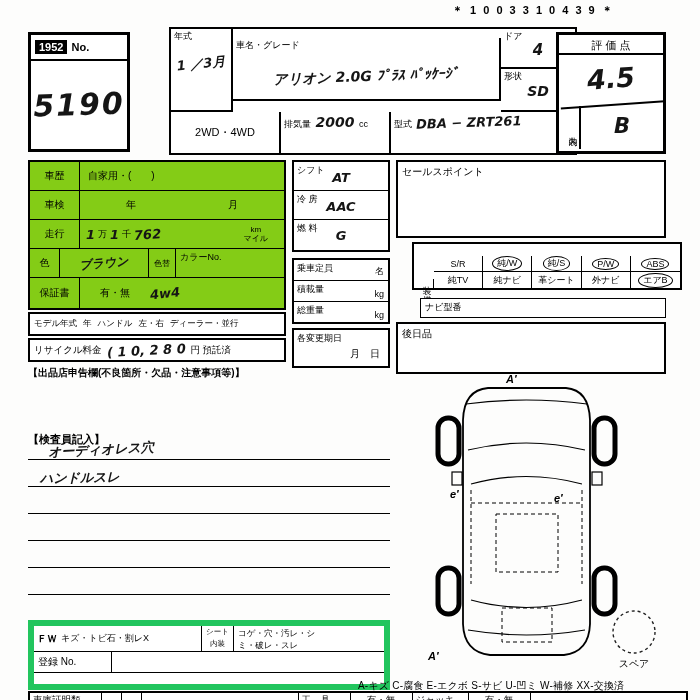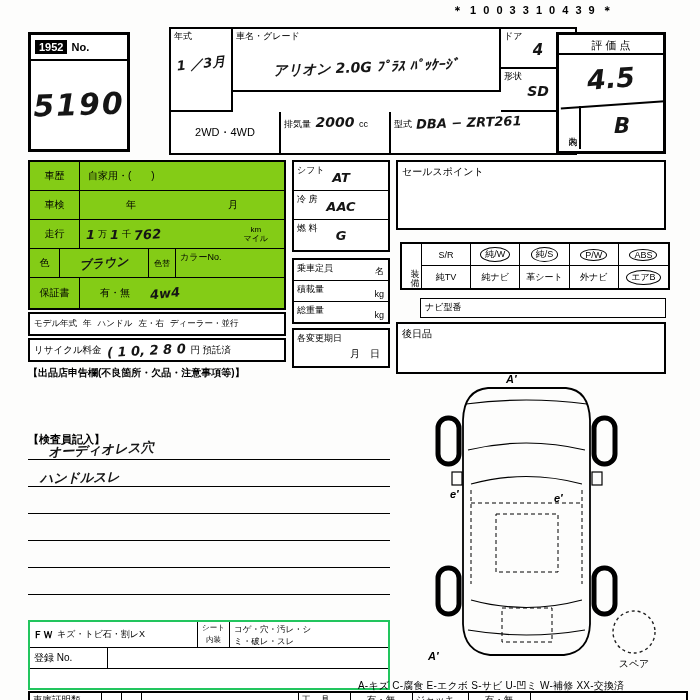--- a/index.html
+++ b/index.html
@@ -52,21 +52,21 @@
   .eq-lab { width:20px; border-right:1.5px solid #000; writing-mode:vertical-rl; text-orientation:upright; font-size:9px; text-align:center; }
   .eq-grid { flex:1; display:grid; grid-template-columns:repeat(5,1fr); grid-template-rows:1fr 1fr; }
   .eq-cell { border-right:1.5px solid #000; border-bottom:1.5px solid #000; display:flex; align-items:center; justify-content:center; font-size:9px; }
   .eq-cell:nth-child(5n) { border-right:none; }
   .eq-cell:nth-child(n+6) { border-bottom:none; }
   .circ { border:1.5px solid #000; border-radius:50%; padding:0 4px; }
 
   .ins-line { position:absolute; left:28px; width:362px; height:0; border-top:1px solid #000; }
   .note { position:absolute; font-size:13px; }
 
-  .cond { border:2px solid #22c55e; background:#fff; }
+  .cond { border:6px solid #22c55e; background:#fff; }
   .c-row { display:flex; border-bottom:1.5px solid #000; align-items:center; }
   .c-row:last-child { border-bottom:none;margin-top:33px; }
 
   .garage { display:flex; border:2px solid #000; border-bottom:none; background:#fff; font-size:9.5px; }
   .g-cell { border-right:1px solid #000; padding:1px 3px; white-space:nowrap; }
   .g-flex { flex:1; border-right:1px solid #000; }
 
   .legend { font-size:10px; letter-spacing:0.2px; }
 
   svg text { font-family:"Liberation Sans","DejaVu Sans",sans-serif; }
@@ -86,21 +86,21 @@
       <span class="lot-no">No.</span>
     </div>
     <div class="lot-num hand">5190</div>
   </div>
 
   <div class="abs veh" style="left:140px; top:27px; width:408px; height:128px;margin-left:29px;">
     <div class="cell br bb" style="left:0; top:0; width:62px; height:83px;">
       <div class="lbl">年式</div>
       <div class="hand" style="font-size:13px; margin-top:12px; text-align:center; transform:rotate(-6deg);">1 ／3月</div>
     </div>
-    <div class="cell br bb" style="left:62px; top:0; width:268px; height:63px;">
+    <div class="cell br bb" style="left:62px; top:9px; width:268px; height:63px;">
       <div class="lbl">車名・グレード</div>
       <div class="hand" style="font-size:14px; margin-top:16px; text-align:center; transform:rotate(-2deg);">アリオン 2.0G ﾌﾟﾗｽ ﾊﾟｯｹｰｼﾞ</div>
     </div>
     <div class="cell bb" style="left:330px; top:0; width:74px; height:40px;">
       <div class="lbl">ドア</div>
       <div class="hand" style="font-size:15px; text-align:center; margin-top:-2px;">4</div>
     </div>
     <div class="cell bb" style="left:330px; top:40px; width:74px; height:43px;">
       <div class="lbl">形状</div>
       <div class="hand" style="font-size:14px; text-align:center; margin-top:0;">SD</div>
@@ -211,25 +211,25 @@
       <span class="s-lab">総重量</span>
       <span class="s-unit">kg</span>
     </div>
   </div>
 
   <div class="abs spec-box" style="left:292px; top:328px; width:98px; height:40px;">
     <div style="font-size:9px; padding:2px 3px;">各変更期日</div>
     <div style="font-size:10px; text-align:right; padding-right:8px;">月　日</div>
   </div>
 
-  <div class="abs frame" style="left:396px; top:160px; width:270px; height:70px;">
+  <div class="abs frame" style="left:396px; top:160px; width:270px; height:78px;">
     <div class="frame-lab">セールスポイント</div>
   </div>
 
-  <div class="abs eq-wrap" style="left:400px; top:242px; width:270px; height:48px;">
+  <div class="abs eq-wrap" style="left:412px; top:242px; width:270px; height:48px;align-items:flex-end;">
     <div class="eq-lab">装　備</div>
     <div class="eq-grid">
       <div class="eq-cell">
           <span>S/R</span>
         </div>
       <div class="eq-cell">
           <span class="circ">純/W</span>
         </div>
       <div class="eq-cell">
           <span class="circ">純/S</span>

